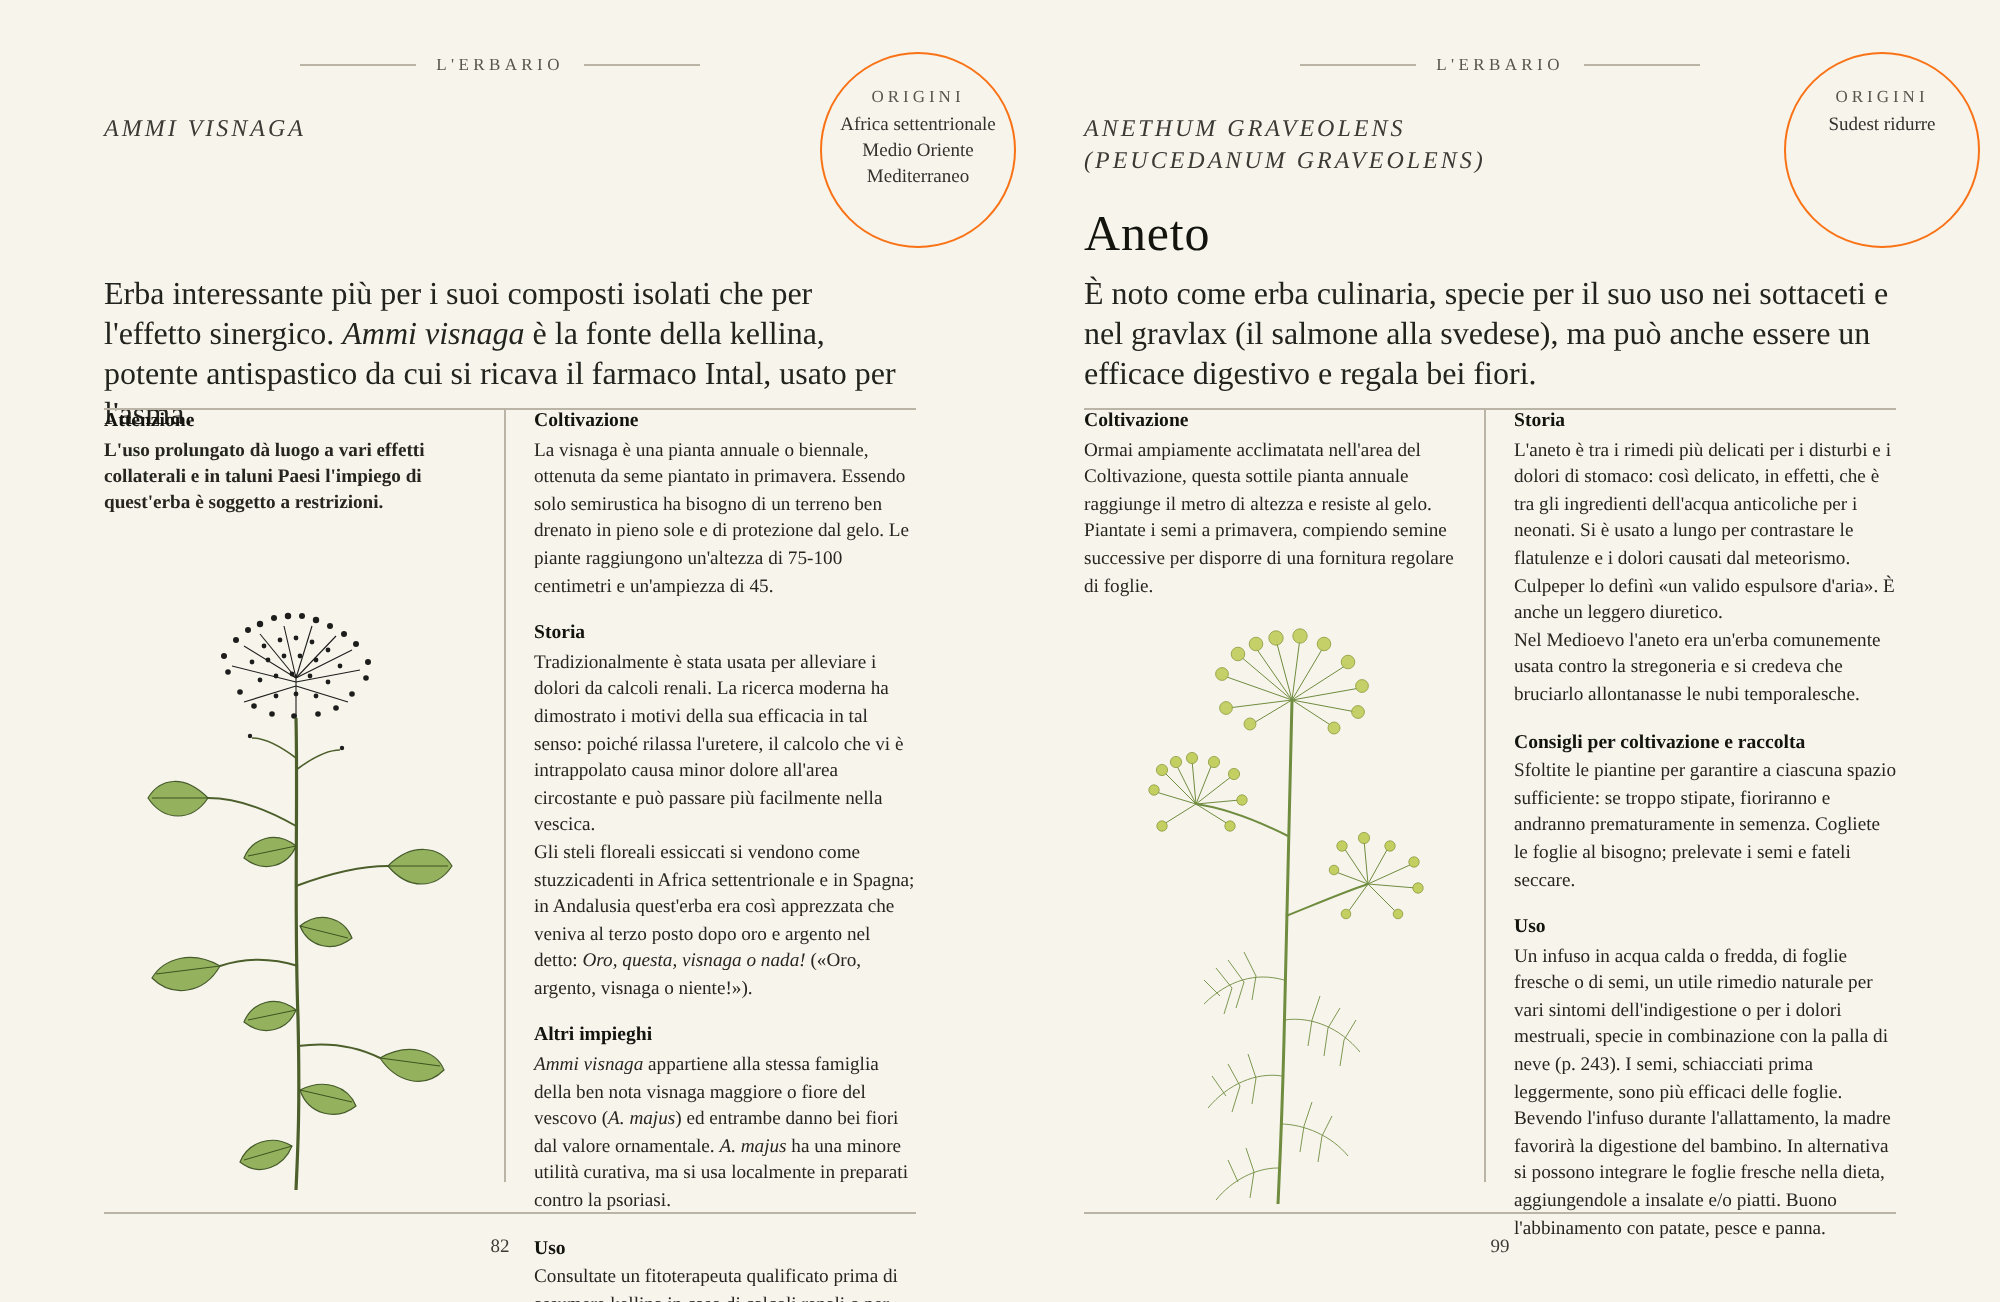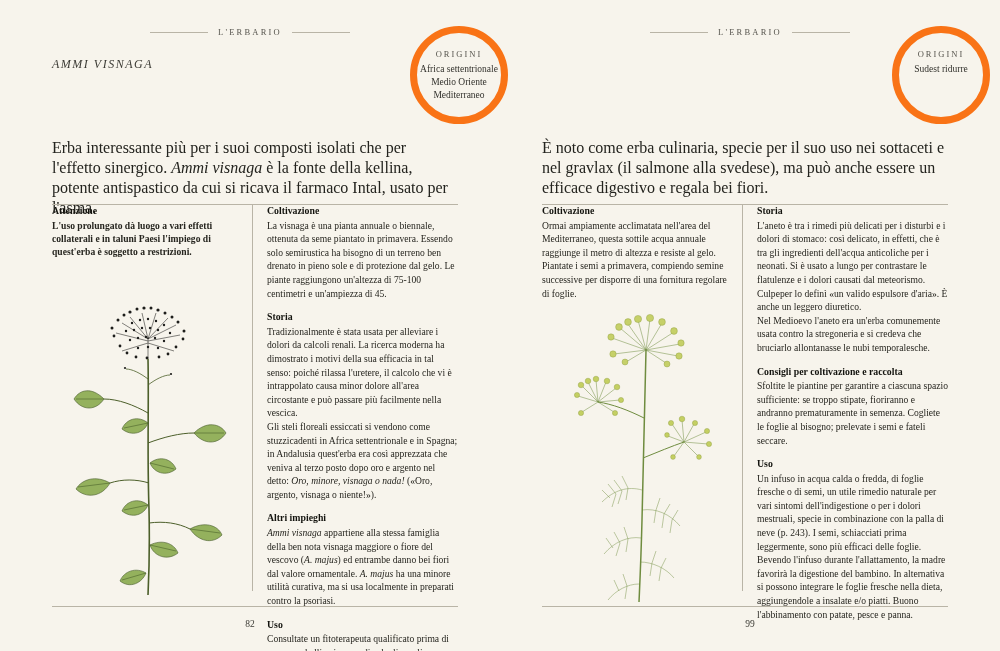--- a/index.html
+++ b/index.html
@@ -52,21 +52,21 @@
     margin: 0 10px;
   }
   .runhead span.label { vertical-align: middle; }
 
   
   .origins {
     position: absolute;
     top: 26px;
     width: 98px;
     height: 98px;
-    border: 7px solid #f97316;
+    border: 1px solid #f97316;
     border-radius: 50%;
     box-sizing: border-box;
     text-align: center;
     padding-top: 16px;
     background: #f7f4ec;
     z-index: 4;
   }
   .origins.left-page { right: -8px; }
   .origins.right-page { right: 10px; }
   .origins .otitle {
@@ -350,21 +350,21 @@
 
       <div class="vrule"></div>
 
       <div class="col wide">
         <div class="secthead">Coltivazione</div>
         <div class="sectbody">La visnaga è una pianta annuale o biennale, ottenuta da seme piantato in primavera. Essendo solo semirustica ha bisogno di un terreno ben drenato in pieno sole e di protezione dal gelo. Le piante raggiungono un'altezza di 75-100 centimetri e un'ampiezza di 45.</div>
 
         <div class="secthead">Storia</div>
         <div class="sectbody">
           Tradizionalmente è stata usata per alleviare i dolori da calcoli renali. La ricerca moderna ha dimostrato i motivi della sua efficacia in tal senso: poiché rilassa l'uretere, il calcolo che vi è intrappolato causa minor dolore all'area circostante e può passare più facilmente nella vescica.<br>
-          Gli steli floreali essiccati si vendono come stuzzicadenti in Africa settentrionale e in Spagna; in Andalusia quest'erba era così apprezzata che veniva al terzo posto dopo oro e argento nel detto: <em>Oro, minore, visnaga o nada!</em> («Oro, argento, visnaga o niente!»).
+          Gli steli floreali essiccati si vendono come stuzzicadenti in Africa settentrionale e in Spagna; in Andalusia quest'erba era così apprezzata che veniva al terzo posto dopo oro e argento nel detto: <em>Oro, questa, visnaga o nada!</em> («Oro, argento, visnaga o niente!»).
         </div>
 
         <div class="secthead">Altri impieghi</div>
         <div class="sectbody">
           <em>Ammi visnaga</em> appartiene alla stessa famiglia della ben nota visnaga maggiore o fiore del vescovo (<em>A. majus</em>) ed entrambe danno bei fiori dal valore ornamentale. <em>A. majus</em> ha una minore utilità curativa, ma si usa localmente in preparati contro la psoriasi.
         </div>
 
         <div class="secthead">Uso</div>
         <div class="sectbody">Consultate un fitoterapeuta qualificato prima di assumere kellina in caso di calcoli renali o per ridurre l'incidenza degli attacchi d'asma.</div>
       </div>
@@ -378,29 +378,36 @@
 
     <div class="runhead">
       <span class="rule-left"></span><span class="label">L'ERBARIO</span><span class="rule-right"></span>
     </div>
 
     <div class="origins right-page">
       <div class="otitle">ORIGINI</div>
       <div class="oline">Sudest ridurre</div>
     </div>
 
+    <div class="head">
+      <div class="latin">ANETHUM GRAVEOLENS</div>
+      <div class="latin">(PEUCEDANUM GRAVEOLENS)</div>
+      <div class="title">
+        <span>Aneto</span>
+      </div>
+    </div>
 
     <div class="intro">È noto come erba culinaria, specie per il suo uso nei sottaceti e nel gravlax (il salmone alla svedese), ma può anche essere un efficace digestivo e regala bei fiori.</div>
 
     <div class="hrule-top"></div>
 
     <div class="cols">
       <div class="col narrow">
         <div class="secthead">Coltivazione</div>
-        <div class="sectbody">Ormai ampiamente acclimatata nell'area del Mediterraneo, questa sottile acqua annuale raggiunge il metro di altezza e resiste al gelo. Piantate i semi a primavera, compiendo semine successive per disporre di una fornitura regolare di foglie.</div>
+        <div class="sectbody">Ormai ampiamente acclimatata nell'area del Coltivazione, questa sottile pianta annuale raggiunge il metro di altezza e resiste al gelo. Piantate i semi a primavera, compiendo semine successive per disporre di una fornitura regolare di foglie.</div>
 
         <div class="illus">
           <svg width="196" height="300" viewBox="0 0 196 300" xmlns="http://www.w3.org/2000/svg">
             <g fill="none">
 
               <g stroke="#6f8c3f" stroke-width="0.5">
                 <path d="M104 40 L78 18"></path>
                   <path d="M104 40 L86 14"></path>
                   <path d="M104 40 L96 10"></path>
                 <path d="M104 40 L108 9"></path>

